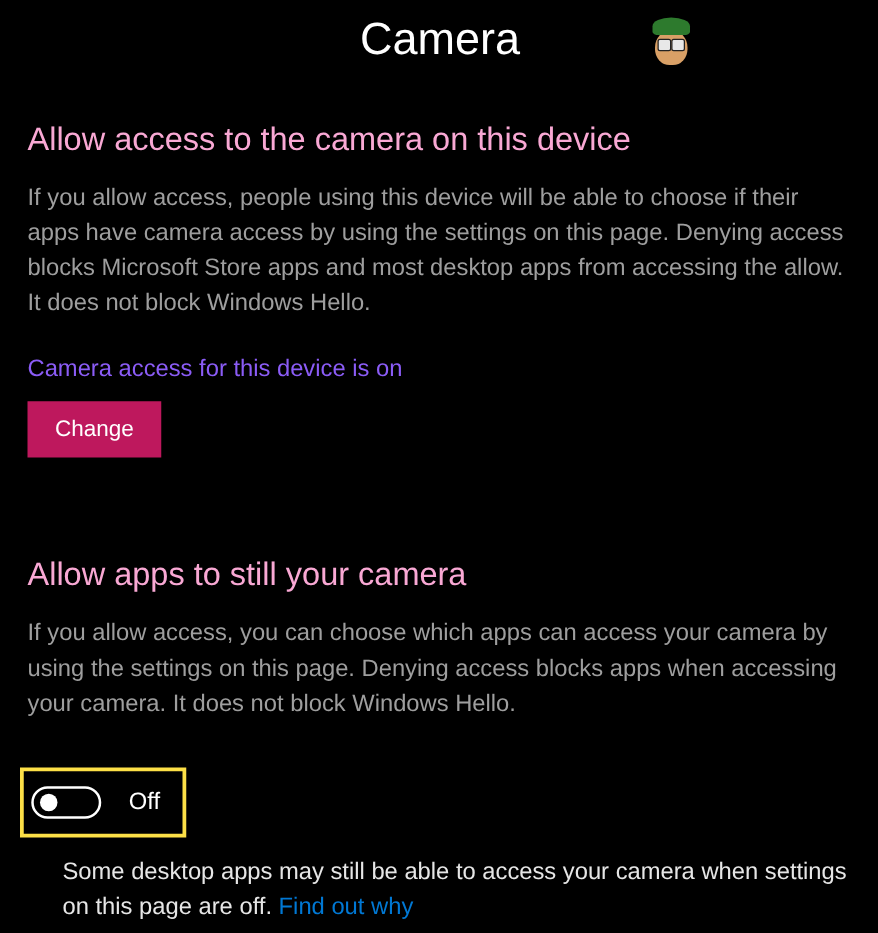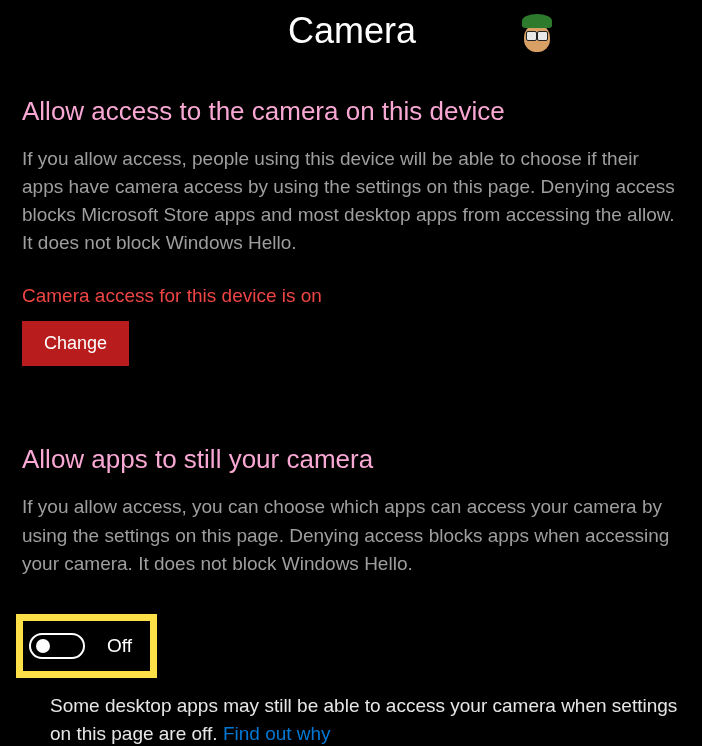--- a/index.html
+++ b/index.html
@@ -31,35 +31,35 @@
     }
     .description {
       font-size: 19px;
       line-height: 1.48;
       color: #9e9e9e;
       margin-bottom: 28px;
       max-width: 660px;
     }
     .status-text {
       font-size: 19px;
-      color: #ef4444;
+      color: #8b5cf6;
       margin-bottom: 14px;
     }
     .change-button {
-      background: #b91c1c;
+      background: #be185d;
       color: #fff;
       border: none;
       padding: 12px 22px;
       font-size: 18px;
       font-family: inherit;
       cursor: pointer;
       margin-bottom: 78px;
     }
     .toggle-highlight {
-      border: 7px solid #fde047;
+      border: 3px solid #fde047;
       display: inline-flex;
       align-items: center;
       padding: 12px 18px 12px 6px;
       margin-left: -6px;
       margin-top: 8px;
       margin-bottom: 14px;
     }
     .toggle-switch {
       width: 56px;
       height: 26px;

